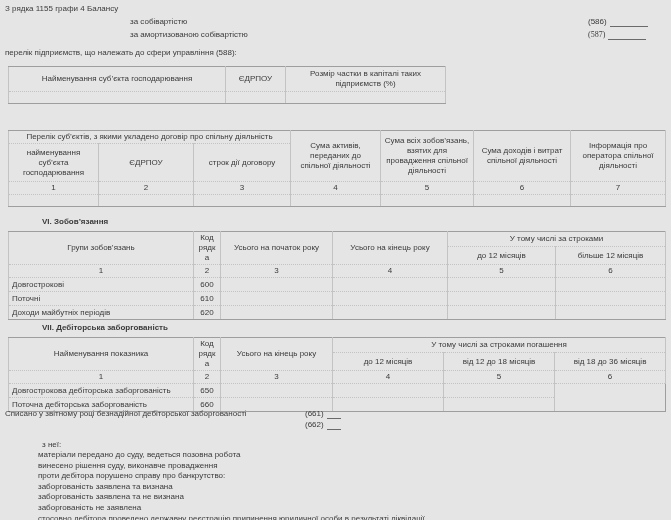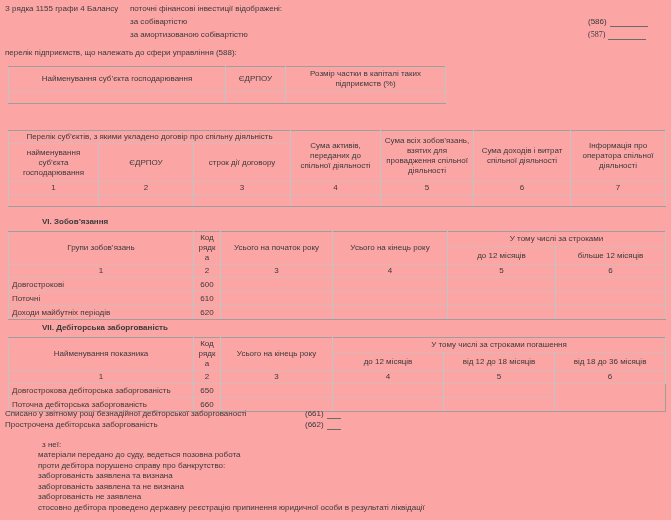--- a/index.html
+++ b/index.html
@@ -1,39 +1,38 @@
 <!DOCTYPE html>
 <html><head>
 <meta charset="utf-8">
 <style>
   html,body{margin:0;padding:0;background:#ffffff;}
   body{width:671px;height:520px;font-family:"Liberation Sans","DejaVu Sans",sans-serif;
        font-size:8px;color:#3a3a3a;}
-  #page{position:relative;width:671px;height:520px;background:#fca5a5;overflow:hidden;}
+  #page{position:relative;width:671px;height:520px;background:#e5e5e5;overflow:hidden;}
   .abs{position:absolute;white-space:nowrap;line-height:11px;}
   .center-title{position:absolute;left:0;width:671px;font-weight:bold;margin-left:42px;}
   .blank{display:inline-block;border-bottom:1px solid #6a6a6a;height:8px;vertical-align:bottom;margin-left:3px;}
   .blank-long{width:38px;}
   .blank-short{width:14px;}
   table{border-collapse:collapse;table-layout:fixed;position:absolute;border:1px solid #9e9e9e;}
   td{border:1px solid #c3c3c3;border-top-style:dotted;border-bottom-style:dotted;
      padding:1px 3px;text-align:center;vertical-align:middle;line-height:10px;
      overflow:hidden;word-wrap:break-word;white-space:normal;}
   tr:first-child td{border-top:1px solid #9e9e9e;}
   tr:last-child td{border-bottom:1px solid #9e9e9e;}
   td.left{text-align:left;}
   .flines div{line-height:10.6px;white-space:nowrap;margin-left:33px;}
 </style>
 </head>
 <body>
 
 <div id="page">
 
   <span class="abs" style="left:5px;top:3px;">З рядка 1155 графи 4 Балансу</span>
-  <span class="abs" style="left:130px;top:3px;">поточні фінансові інвестиції відображені:</span>
   <span class="abs" style="left:130px;top:16px;">за собівартістю</span>
   <span class="abs" style="left:588px;top:16px;"><span>(586)</span><span class="blank blank-long"></span></span>
   <span class="abs" style="left:130px;top:29px;">за амортизованою собівартістю</span>
   <span class="abs" style="left:588px;top:29px;font-family:Liberation Serif, serif;"><span>(587)</span><span class="blank blank-long"></span></span>
 
   <span class="abs" style="left:5px;top:47px;">перелік підприємств, що належать до сфери управління (588):</span>
 
   <table style="left:8px;top:66px;width:437px;">
     <colgroup>
         <col style="width:217px">
@@ -201,27 +200,27 @@
       <td></td>
       <td></td>
       <td></td>
     </tr>
   </tbody>
     </table>
 
   <span class="abs" style="left:5px;top:408px;">Списано у звітному році безнадійної дебіторської заборгованості</span>
   <span class="abs" style="left:305px;top:408px;"><span>(661)</span><span class="blank blank-short"></span></span>
 
-  <span class="abs" style="left:5px;top:419px;">Прострочена дебіторська заборгованість</span>
   <span class="abs" style="left:305px;top:419px;"><span>(662)</span><span class="blank blank-short"></span></span>
 
   <span class="abs" style="left:42px;top:439px;">з неї:</span>
 
   <div class="abs flines" style="left:5px;top:450px;">
     <div>матеріали передано до суду, ведеться позовна робота</div>
+    <div>винесено рішення суду, виконавче провадження</div>
     <div>проти дебітора порушено справу про банкрутство:</div>
     <div>заборгованість заявлена та визнана</div>
     <div>заборгованість заявлена та не визнана</div>
     <div>заборгованість не заявлена</div>
     <div>стосовно дебітора проведено державну реєстрацію припинення юридичної особи в результаті ліквідації</div>
   </div>
 
 </div>
 
 </body></html>

